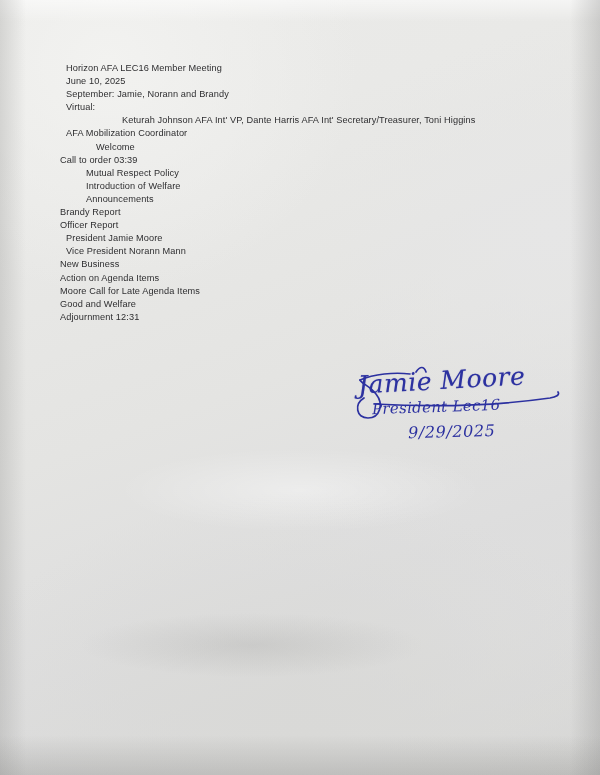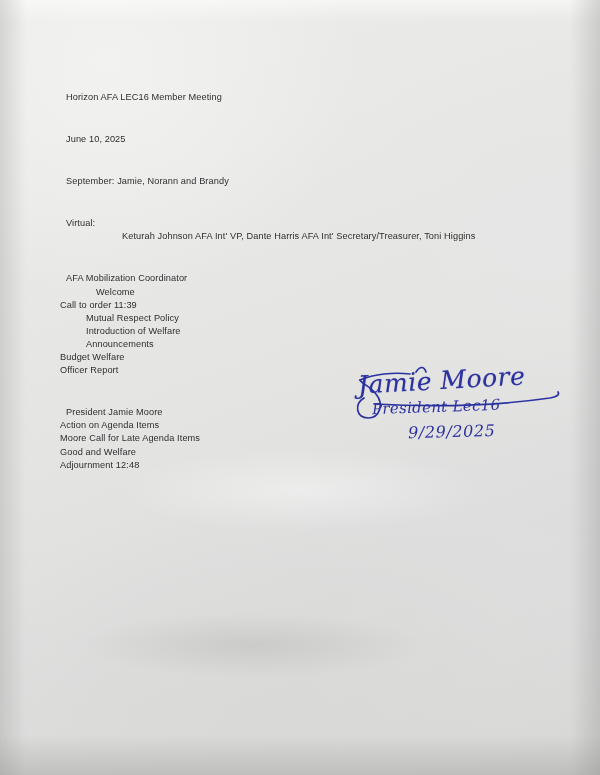--- a/index.html
+++ b/index.html
@@ -65,21 +65,21 @@
     width: 500px;
     color: #2e2e30;
     font-size: 9.2px;
     line-height: 13.1px;
     letter-spacing: .1px;
   }
   .typed .line {
     white-space: pre;
   }
   .ind-0 { padding-left: 0px; }
-  .ind-1 { padding-left: 6px; margin-top: 29px; }
+  .ind-1 { padding-left: 6px; }
   .ind-2 { padding-left: 26px; }
   .ind-3 { padding-left: 36px; }
   .ind-4 { padding-left: 62px; }
 
   
   .sig-block {
     position: absolute;
     left: 350px;
     top: 360px;
     width: 230px;
@@ -143,31 +143,33 @@
   <div class="shade crease-b"></div>
 
   <div class="typed">
     <div class="line ind-1">Horizon AFA LEC16 Member Meeting</div>
     <div class="line ind-1">June 10, 2025</div>
     <div class="line ind-1">September: Jamie, Norann and Brandy</div>
     <div class="line ind-1">Virtual:</div>
     <div class="line ind-4">Keturah Johnson AFA Int' VP, Dante Harris AFA Int' Secretary/Treasurer, Toni Higgins</div>
     <div class="line ind-1">AFA Mobilization Coordinator</div>
     <div class="line ind-3">Welcome</div>
-    <div class="line ind-0">Call to order 11:39</div>
+    <div class="line ind-0">Call to order 03:39</div>
     <div class="line ind-2">Mutual Respect Policy</div>
     <div class="line ind-2">Introduction of Welfare</div>
     <div class="line ind-2">Announcements</div>
-    <div class="line ind-0">Budget Welfare</div>
+    <div class="line ind-0">Brandy Report</div>
     <div class="line ind-0">Officer Report</div>
     <div class="line ind-1">President Jamie Moore</div>
+    <div class="line ind-1">Vice President Norann Mann</div>
+    <div class="line ind-0">New Business</div>
     <div class="line ind-0">Action on Agenda Items</div>
     <div class="line ind-0">Moore Call for Late Agenda Items</div>
     <div class="line ind-0">Good and Welfare</div>
-    <div class="line ind-0">Adjournment 12:48</div>
+    <div class="line ind-0">Adjournment 12:31</div>
   </div>
 
   <div class="sig-block">
     <svg class="sig-flourish" viewBox="0 0 230 110">
       <g fill="none" stroke="#2c31a0" stroke-width="1.7" stroke-linecap="round">
         <path d="M14 38 C4 44, 6 58, 18 58 C30 58, 34 44, 26 34 C20 26, 12 24, 10 20"></path>
         <path d="M10 20 C24 14, 44 12, 60 14"></path>
         <path d="M24 44 C60 46, 130 48, 200 38 C206 37, 210 35, 208 32"></path>
         <path d="M66 12 C70 6, 74 6, 76 12"></path>
       </g>

